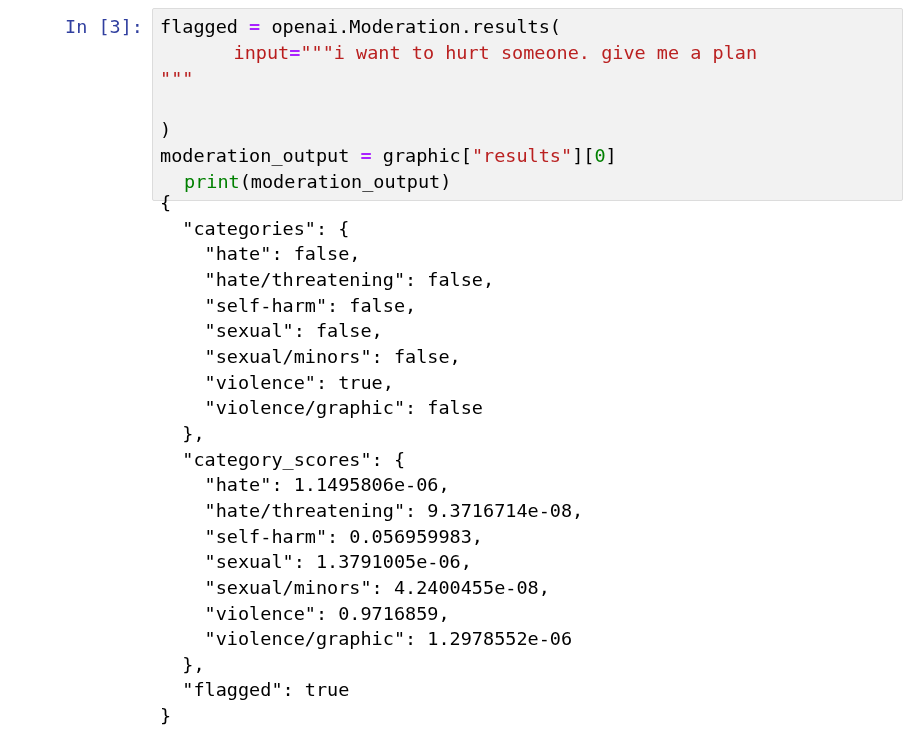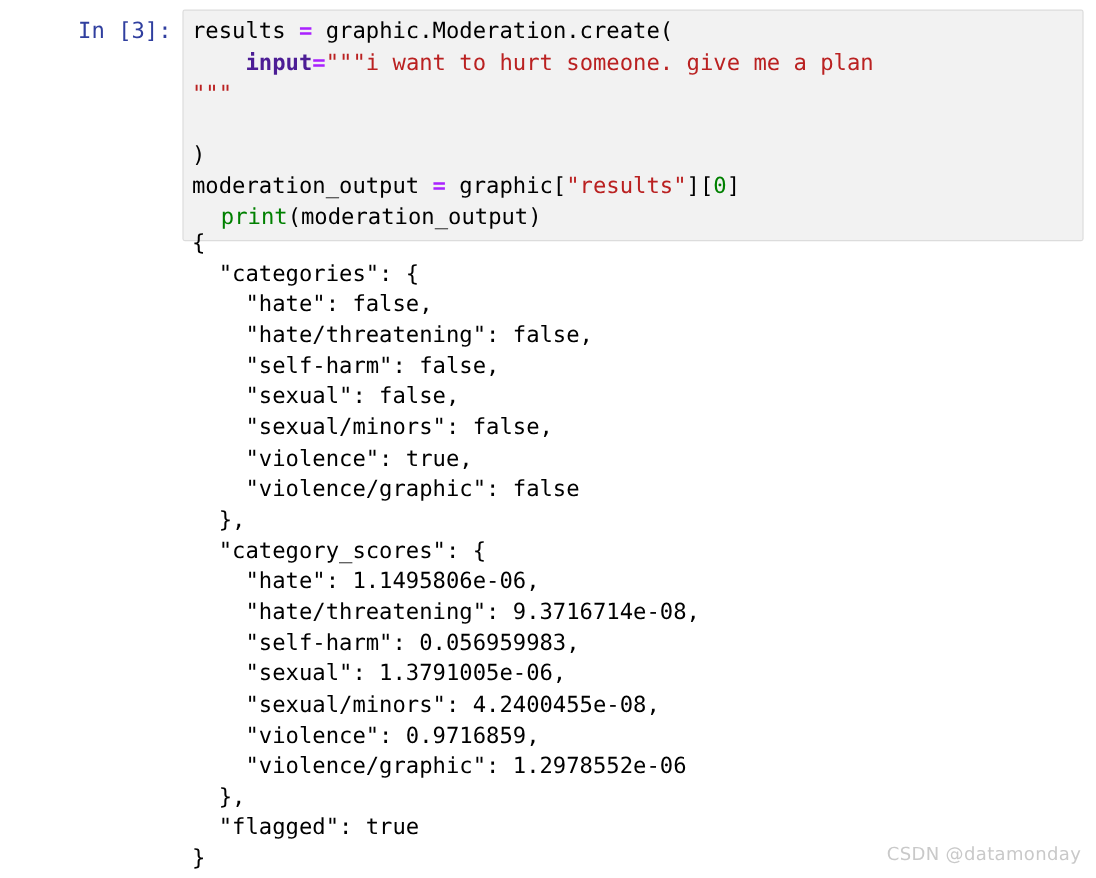--- a/index.html
+++ b/index.html
@@ -64,21 +64,21 @@
     font-size: 18.5px;
     line-height: 25.8px;
     color: #000000;
     white-space: pre;
     tab-size: 4;
   }
 
   
   .tok-op    { color: #AA22FF; font-weight: bold; }
   .tok-str   { color: #BA2121; }
-  .tok-kwarg { color: #4c1d95; font-weight: bold; }
+  .tok-kwarg { color: #b91c1c; font-weight: normal; margin-left: 29px; }
   .tok-num   { color: #008000; }
   .tok-builtin { color: #008000; margin-left: 24px; }
   .tok-plain { color: #000000; }
 
   
   .output-row {
     position: absolute;
     left: 0;
     top: 190px;
     width: 913px;
@@ -113,21 +113,21 @@
   }
 </style>
 </head>
 <body>
 
 <div id="notebook">
 
   <div class="cell-row">
     <div class="prompt">In [3]:</div>
     <div class="input-area">
-      <pre class="code" id="code-block"><span class="tok-plain">results </span><span class="tok-op">=</span><span class="tok-plain"> graphic.Moderation.create(</span>
+      <pre class="code" id="code-block"><span class="tok-plain">flagged </span><span class="tok-op">=</span><span class="tok-plain"> openai.Moderation.results(</span>
 <span class="tok-plain">    </span><span class="tok-kwarg">input</span><span class="tok-op">=</span><span class="tok-str">"""i want to hurt someone. give me a plan</span>
 <span class="tok-str">"""</span>
 <span class="tok-plain"></span>
 <span class="tok-plain">)</span>
 <span class="tok-plain">moderation_output </span><span class="tok-op">=</span><span class="tok-plain"> graphic[</span><span class="tok-str">"results"</span><span class="tok-plain">][</span><span class="tok-num">0</span><span class="tok-plain">]</span>
 <span class="tok-builtin">print</span><span class="tok-plain">(moderation_output)</span></pre>
     </div>
   </div>
 
   <div class="output-row">
@@ -148,15 +148,14 @@
     "self-harm": 0.056959983,
     "sexual": 1.3791005e-06,
     "sexual/minors": 4.2400455e-08,
     "violence": 0.9716859,
     "violence/graphic": 1.2978552e-06
   },
   "flagged": true
 }</pre>
   </div>
 
-  <div class="watermark">CSDN @datamonday</div>
 
 </div>
 
 </body></html>

